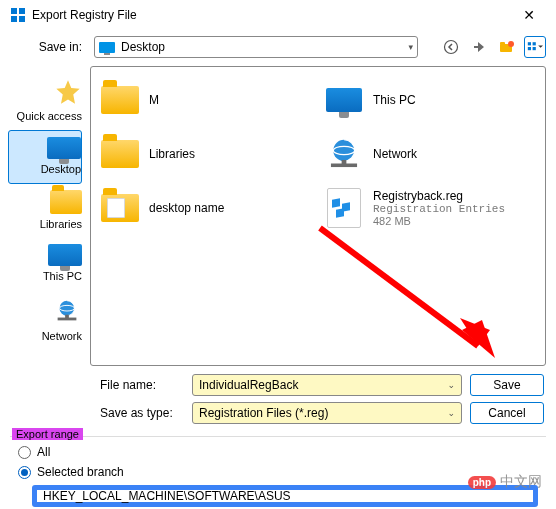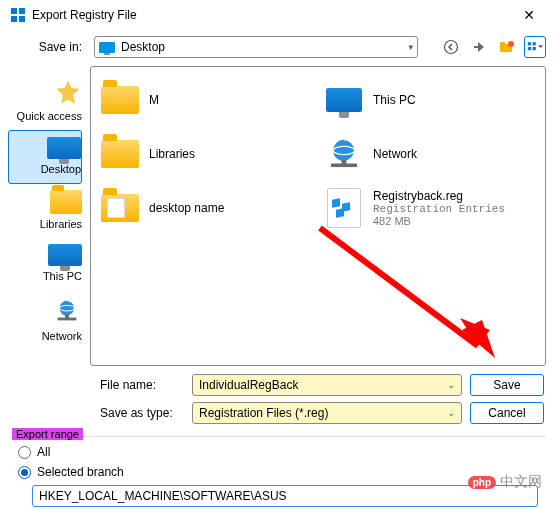--- a/index.html
+++ b/index.html
@@ -56,21 +56,21 @@
     .text-input { flex: 1; height: 22px; border: 1px solid #888; border-radius: 3px; padding: 0 6px; background:#fef9c3; display:flex; align-items:center; }
     .text-input .dd-arrow { margin-left:auto; font-size:9px; color:#555; }
     .btn { width: 74px; height: 22px; border: 1px solid #0078d4; border-radius: 3px; background:#fff; display:flex; align-items:center; justify-content:center; }
     
     .export-section { border-top: 1px solid #ddd; margin: 4px 10px 0 10px; padding-top: 2px; position: relative; }
     .export-section .legend { position: absolute; top: -9px; left: 2px; background: #d946ef; padding: 0 4px; font-size: 11px; }
     .radio-row { display:flex; align-items:flex-end; gap:6px; margin: 6px 8px; }
     .radio { width:13px; height:13px; border:1px solid #666; border-radius:50%; display:flex; align-items:center; justify-content:center; }
     .radio.checked { border-color:#0060c0;}
     .radio.checked::after { content:""; width:7px; height:7px; background:#0060c0; border-radius:50%; }
-    .branch-input { margin: 4px 8px 10px 22px; height:22px; border:1px solid #3b82f6; border-radius:3px; padding:0 6px; display:flex; align-items:center; background:#fff; }
+    .branch-input { margin: 4px 8px 10px 22px; height:22px; border:5px solid #3b82f6; border-radius:3px; padding:0 6px; display:flex; align-items:center; background:#fff; }
     
     .arrow-annotation { position:absolute; left: 310px; top: 218px; pointer-events:none; }
     .watermark { position:absolute; right:14px; bottom:18px; display:flex; align-items:center; gap:4px; opacity:0.9;margin-left:40px; }
     .watermark .wm-badge { background:#f23d3d; color:#fff; font-size:10px; padding:1px 5px; border-radius:8px; font-weight:bold; }
     .watermark .wm-text { color:#888; font-size:14px; }
   </style>
 </head>
 <body>
 
 <div class="titlebar">

